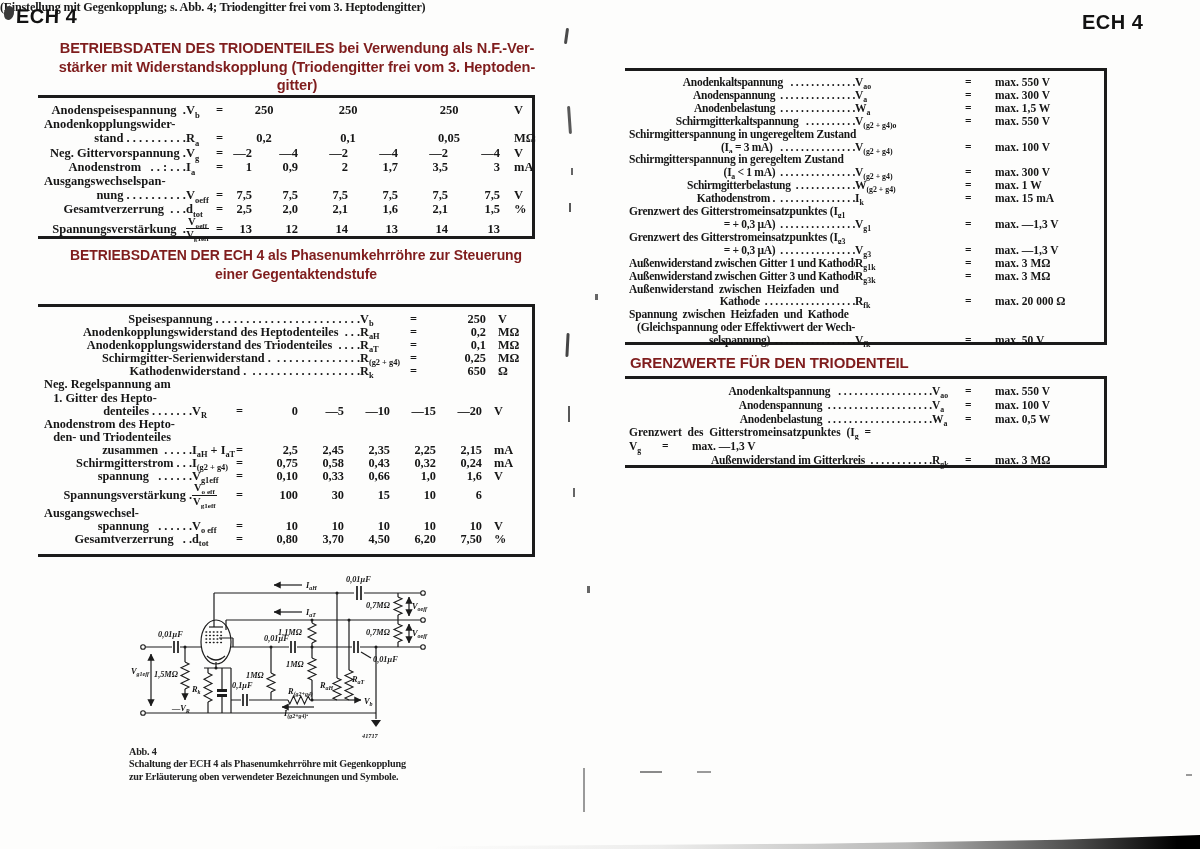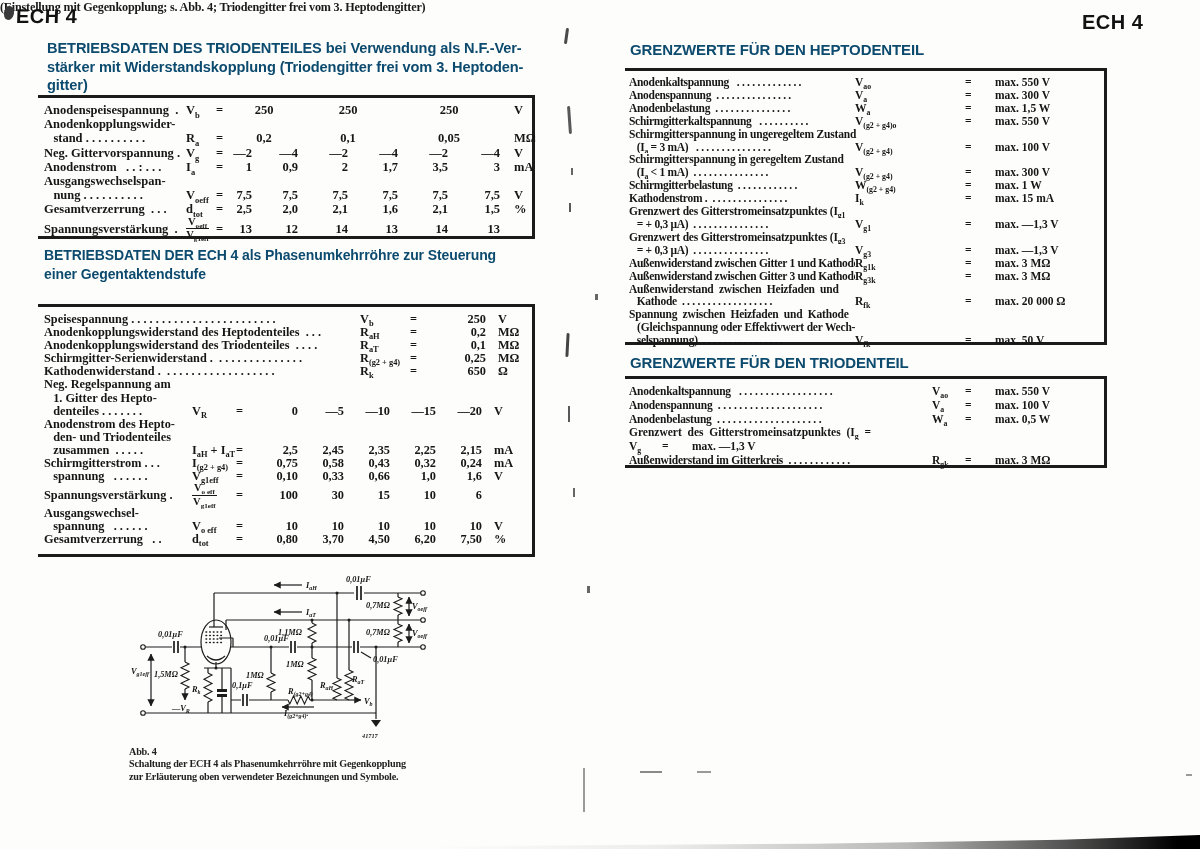--- a/index.html
+++ b/index.html
@@ -3,34 +3,34 @@
 <meta charset="utf-8">
 <style>
   html,body{margin:0;padding:0;background:#e8e8e6;}
   #page{position:relative;width:1200px;height:849px;background:#fdfdfc;overflow:hidden;
         font-family:"Liberation Serif",serif;color:#1a1a1a;}
   .ech{position:absolute;font-family:"Liberation Sans",sans-serif;font-weight:bold;
        font-size:20px;letter-spacing:.5px;color:#121212;}
   #hl{left:16px;top:5px;transform:skewX(-2deg);}
   #hr{left:1082px;top:11px;}
   .h{position:absolute;font-family:"Liberation Sans",sans-serif;font-weight:bold;
-     color:#0c4a6e;letter-spacing:-.1px;}
+     color:#7f1d1d;letter-spacing:-.1px;text-align:center;}
   #h1t{left:47px;top:39px;width:500px;font-size:14.6px;line-height:18.6px;}
   #h2t{left:44px;top:246px;width:504px;font-size:14px;line-height:18.6px;}
   #sub2{left:44px;top:286px;width:502px;font-family:"Liberation Serif",serif;
         font-weight:bold;font-size:12.2px;letter-spacing:-.2px;}
   #h3t{left:630px;top:41px;font-size:15px;}
   #h4t{left:630px;top:354px;font-size:15px;}
 
   .tbox{position:absolute;box-sizing:border-box;background:transparent;
         border-top:3px solid #1b1b1b;border-bottom:3px solid #1b1b1b;border-right:3px solid #1b1b1b;
         font-weight:bold;color:#161616;}
   .trow{display:flex;align-items:center;}
   .c{flex:none;white-space:pre;}
-  .lbl,.lblw{overflow:hidden;}
+  .lbl,.lblw{overflow:hidden;text-align:right;}
   .full{width:100%;overflow:hidden;}
   .eq{text-align:left;}
   sub{font-size:68%;line-height:0;}
 
   .t1{left:38px;top:95px;width:497px;height:144px;padding:5px 0 0 6px;font-size:12.5px;}
   .t1 .trow{line-height:14.2px;}
   .t1 .lbl{width:142px}.t1 .sym{width:30px}.t1 .eq{width:14px}
   .t1 .val{text-align:right}
   .t1 .val:nth-child(4){width:22px}.t1 .val:nth-child(5){width:46px}
   .t1 .val:nth-child(6){width:50px}.t1 .val:nth-child(7){width:50px}
@@ -307,21 +307,20 @@
         <div class="c eq">=</div>
         <div class="c val">0,80</div>
         <div class="c val">3,70</div>
         <div class="c val">4,50</div>
         <div class="c val">6,20</div>
         <div class="c val">7,50</div>
         <div class="c unit">%</div>
       </div>
     </div>
 
-  <div id="h3t" class="h">GRENZWERTE FÜR DEN HEPTODENTEIL</div>
   <div class="tbox t3">
       <div class="trow">
         <div class="c lbl">Anodenkaltspannung   . . . . . . . . . . . . .</div>
         <div class="c sym">V<sub>ao</sub></div>
         <div class="c eq">=</div>
         <div class="c val">max. 550 V</div>
       </div>
       <div class="trow">
         <div class="c lbl">Anodenspannung  . . . . . . . . . . . . . . .</div>
         <div class="c sym">V<sub>a</sub></div>

